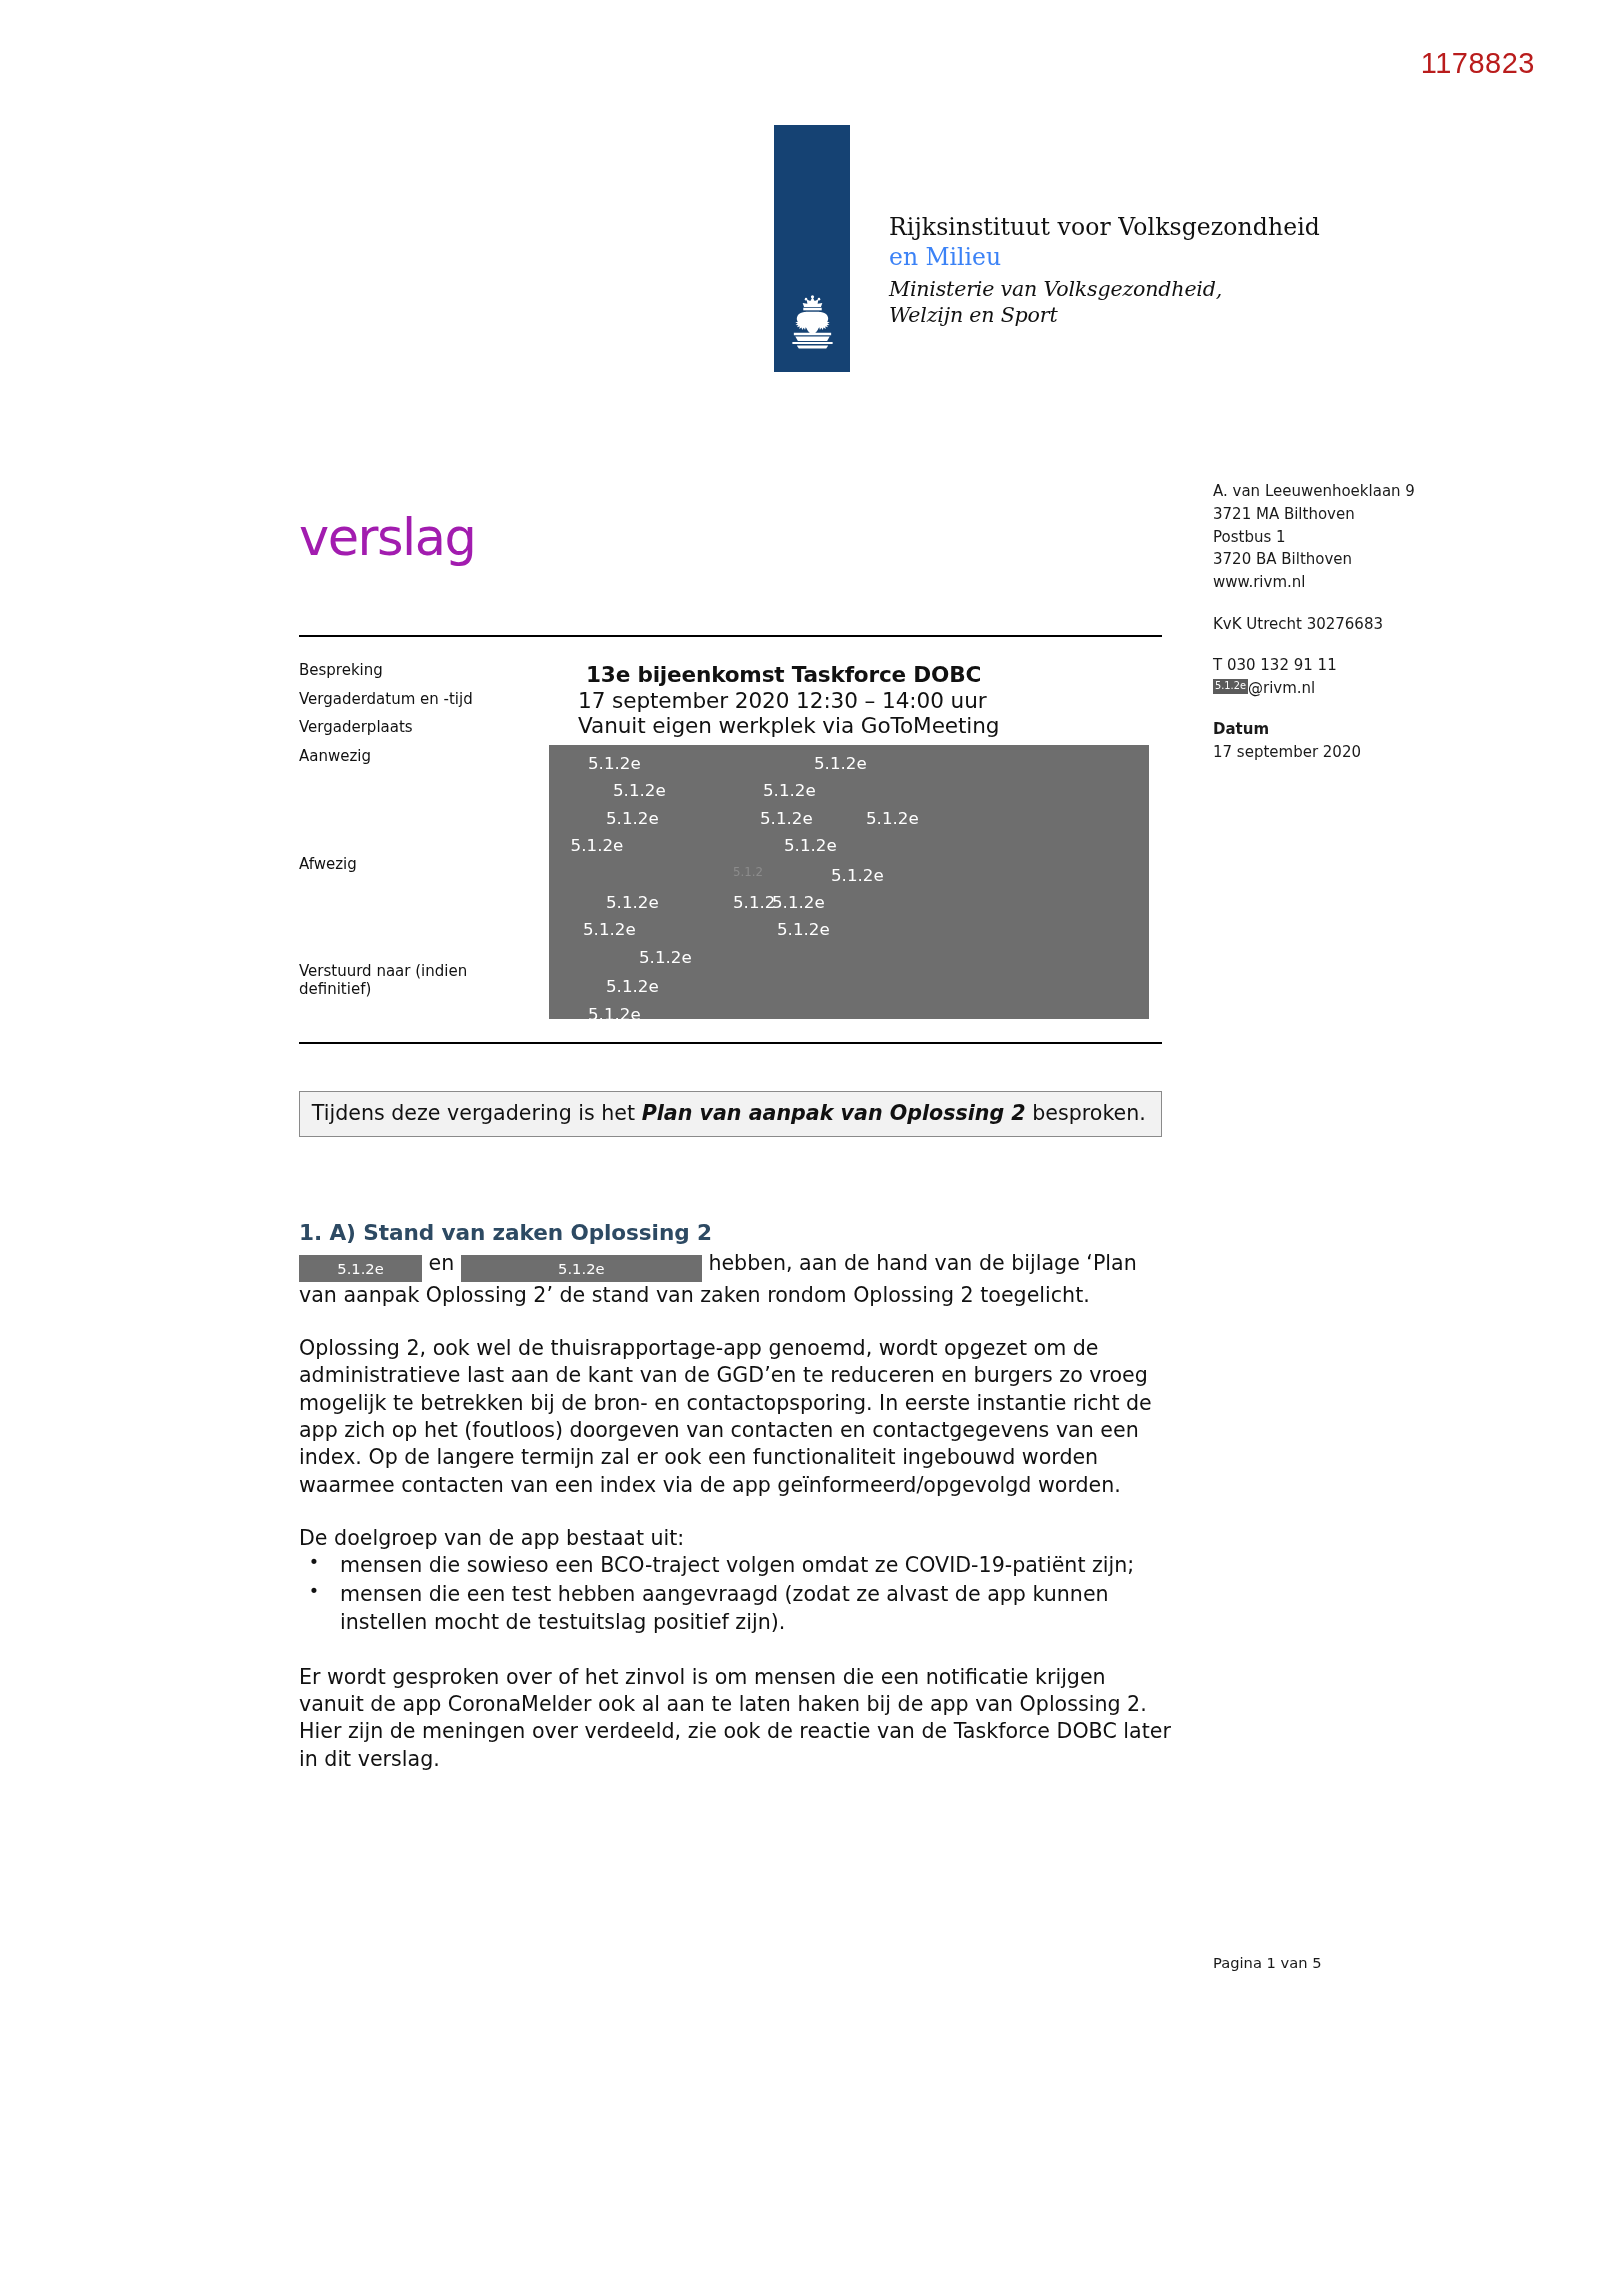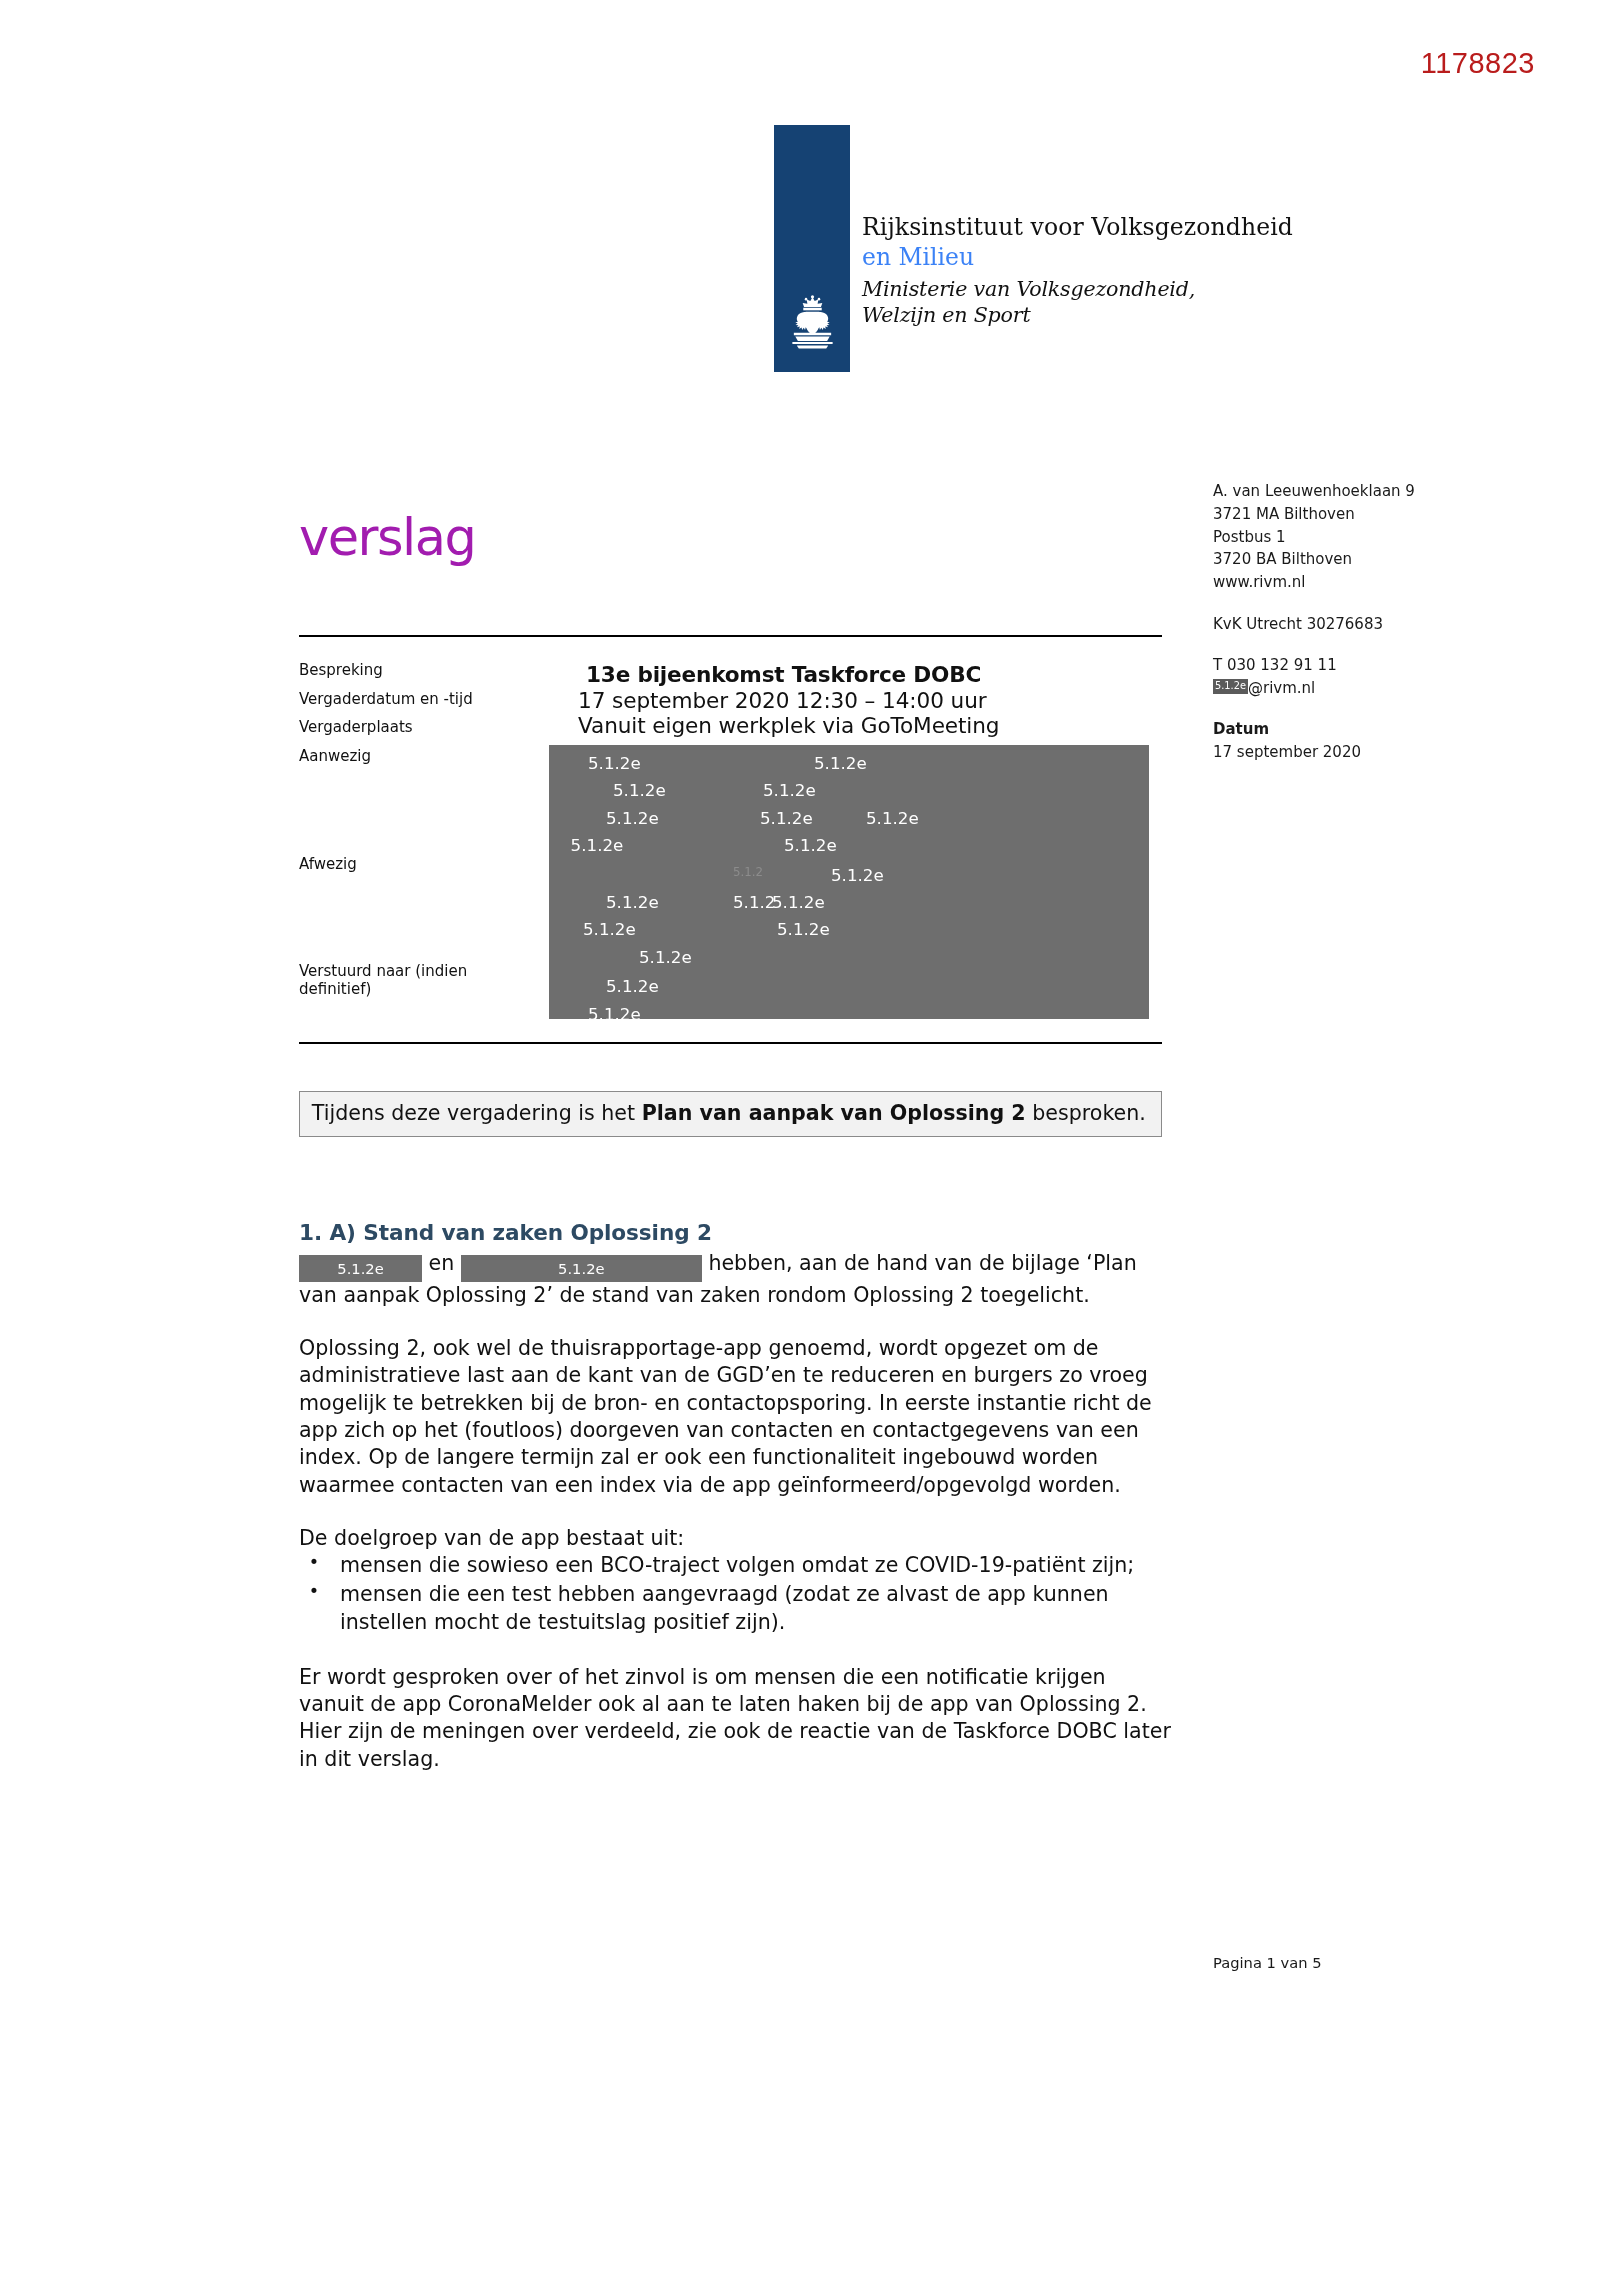--- a/index.html
+++ b/index.html
@@ -41,21 +41,21 @@
     background: #154273;
     position: relative;
     display: flex;
     align-items: flex-end;
     justify-content: center;
   }
   .crest {
     margin-bottom: 17.6px;
   }
   .logo-text {
-    margin-left: 12px;
+    margin-left: 39px;
     padding-top: 88px;
     line-height: 1.26;
   }
   .logo-line1 {
     font-family: "DejaVu Serif", "Liberation Serif", serif;
     font-size: 23.5px;
     color: #111;
     letter-spacing: 0.1px;
   }
   .logo-line2 {
@@ -189,21 +189,21 @@
     top: 1091px;
     width: 863px;
     box-sizing: border-box;
     border: 1px solid #8a8a8a;
     background: #f2f2f2;
     padding: 7.8px 11.8px 9.8px 11.8px;
     font-size: 20.6px;
     line-height: 1.3;
     color: #111;
   }
-  .summary-box b { font-weight: bold; }
+  .summary-box b { font-weight: bold; font-style: italic; }
 
   
   .content {
     position: absolute;
     left: 299px;
     top: 1179px;
     width: 872px;
     font-size: 20.6px;
     line-height: 1.33;
     color: #111;

